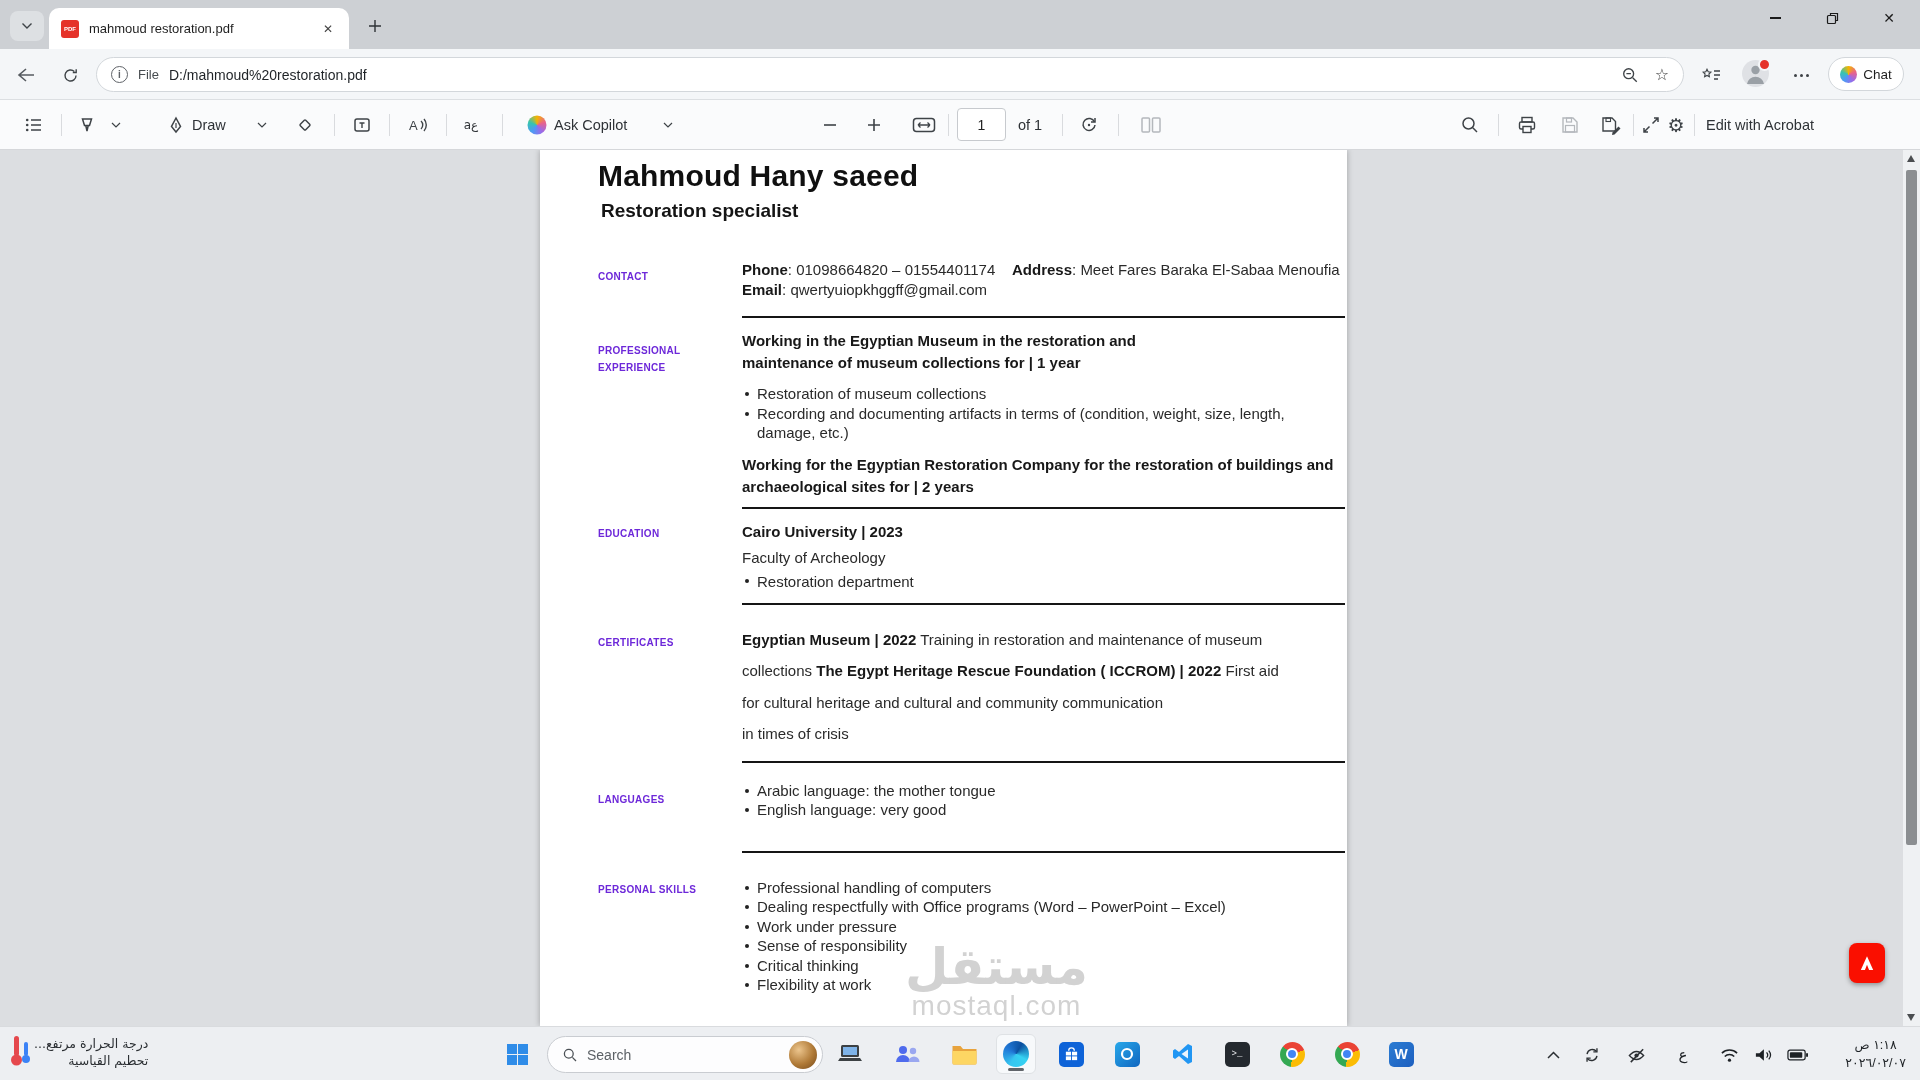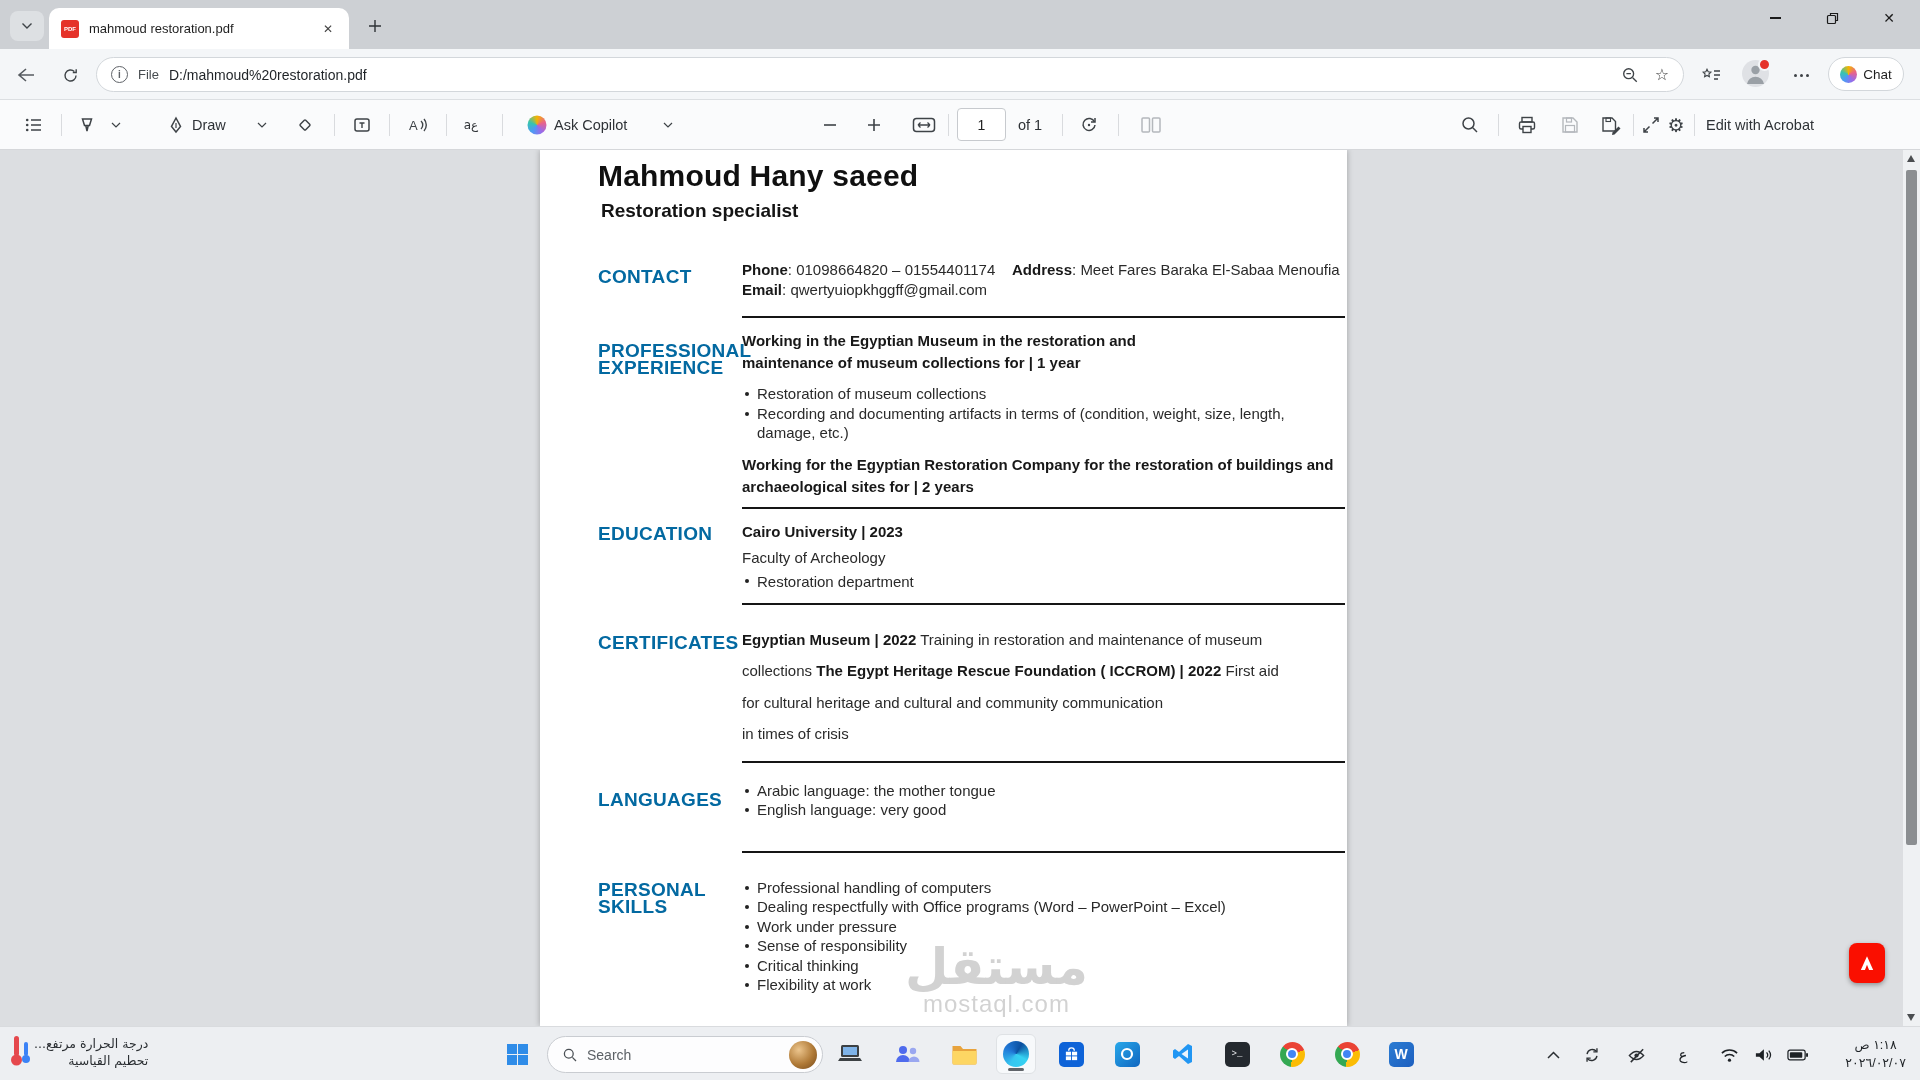--- a/index.html
+++ b/index.html
@@ -52,34 +52,34 @@
   .pagebox{position:absolute;left:957px;top:8px;width:49px;height:33px;border:1px solid #c7cace;border-radius:4px;
            background:#fff;text-align:center;font-size:14px;font-family:inherit;color:#222;box-sizing:border-box}
   .gearglyph{font-size:19px;color:#3e4347;line-height:1}
   
   .viewer{position:absolute;left:0;top:150px;width:1920px;height:876px;background:#dcdee1;overflow:hidden}
   .page{position:absolute;left:540px;top:0;width:807px;height:876px;background:#fff;
         box-shadow:0 0 6px rgba(0,0,0,.28);box-sizing:border-box;padding:0 2px 0 58px;overflow:hidden;color:#1d1d1d}
   .rname{margin-top:8px;font-size:30px;line-height:36px;font-weight:bold;color:#101010;letter-spacing:.2px}
   .rrole{margin-top:4px;margin-left:3px;font-size:19px;line-height:26px;font-weight:bold;color:#141414}
   .sec{display:flex}
-  .lbl{width:144px;flex:none;font-size:19px;font-weight:bold;color:#0369a1;letter-spacing:.3px;line-height:17px}
+  .lbl{width:144px;flex:none;font-size:10px;font-weight:bold;color:#6d28d9;letter-spacing:.3px;line-height:17px}
   .bod{flex:1;min-width:0;font-size:15px;color:#2a2a2a}
   .rule{height:2px;background:#151515;margin-left:144px}
   .b{font-weight:bold;color:#181818}
   .ctrow{position:relative;line-height:20px}
   .ctaddr{position:absolute;left:270px;top:0;white-space:nowrap}
   .hline{font-weight:bold;color:#181818;line-height:22px}
   ul.blts{list-style:none;margin:10px 0 0 0;padding:0}
   ul.blts li{position:relative;padding-left:15px;line-height:19.5px}
   ul.blts li::before{content:"";position:absolute;left:3px;top:8px;width:4px;height:4px;background:#222;border-radius:50%}
   .cl{line-height:31.5px;white-space:nowrap}
   .wm{position:absolute;left:905px;top:788px;color:#8a8a8a;opacity:.38;text-align:center;pointer-events:none}
   .wmar{font-size:50px;font-weight:bold;font-family:"DejaVu Sans",sans-serif}
-  .wmdom{font-size:24px;letter-spacing:1px;margin-top:-6px}
+  .wmdom{font-size:28px;letter-spacing:1px;margin-top:-6px}
   .acrofab{position:absolute;left:1849px;top:793px;width:36px;height:40px;background:#fa0f00;border-radius:8px;
            box-shadow:0 2px 5px rgba(0,0,0,.35);display:flex;align-items:center;justify-content:center}
   .sbar{position:absolute;left:1903px;top:0;width:17px;height:876px;background:#eff1f3}
   .sthumb{position:absolute;left:3px;top:20px;width:11px;height:675px;background:#8b8e91;border-radius:2px}
   .sarr{position:absolute;left:4px;width:0;height:0;border-left:4.5px solid transparent;border-right:4.5px solid transparent}
   .sarr.up{top:5px;border-bottom:7px solid #4a4d50}
   .sarr.dn{bottom:5px;border-top:7px solid #4a4d50}
   
   .taskbar{position:absolute;left:0;top:1026px;width:1920px;height:54px;background:#edeff2;
            border-top:1px solid #d9dbde;box-sizing:border-box}

